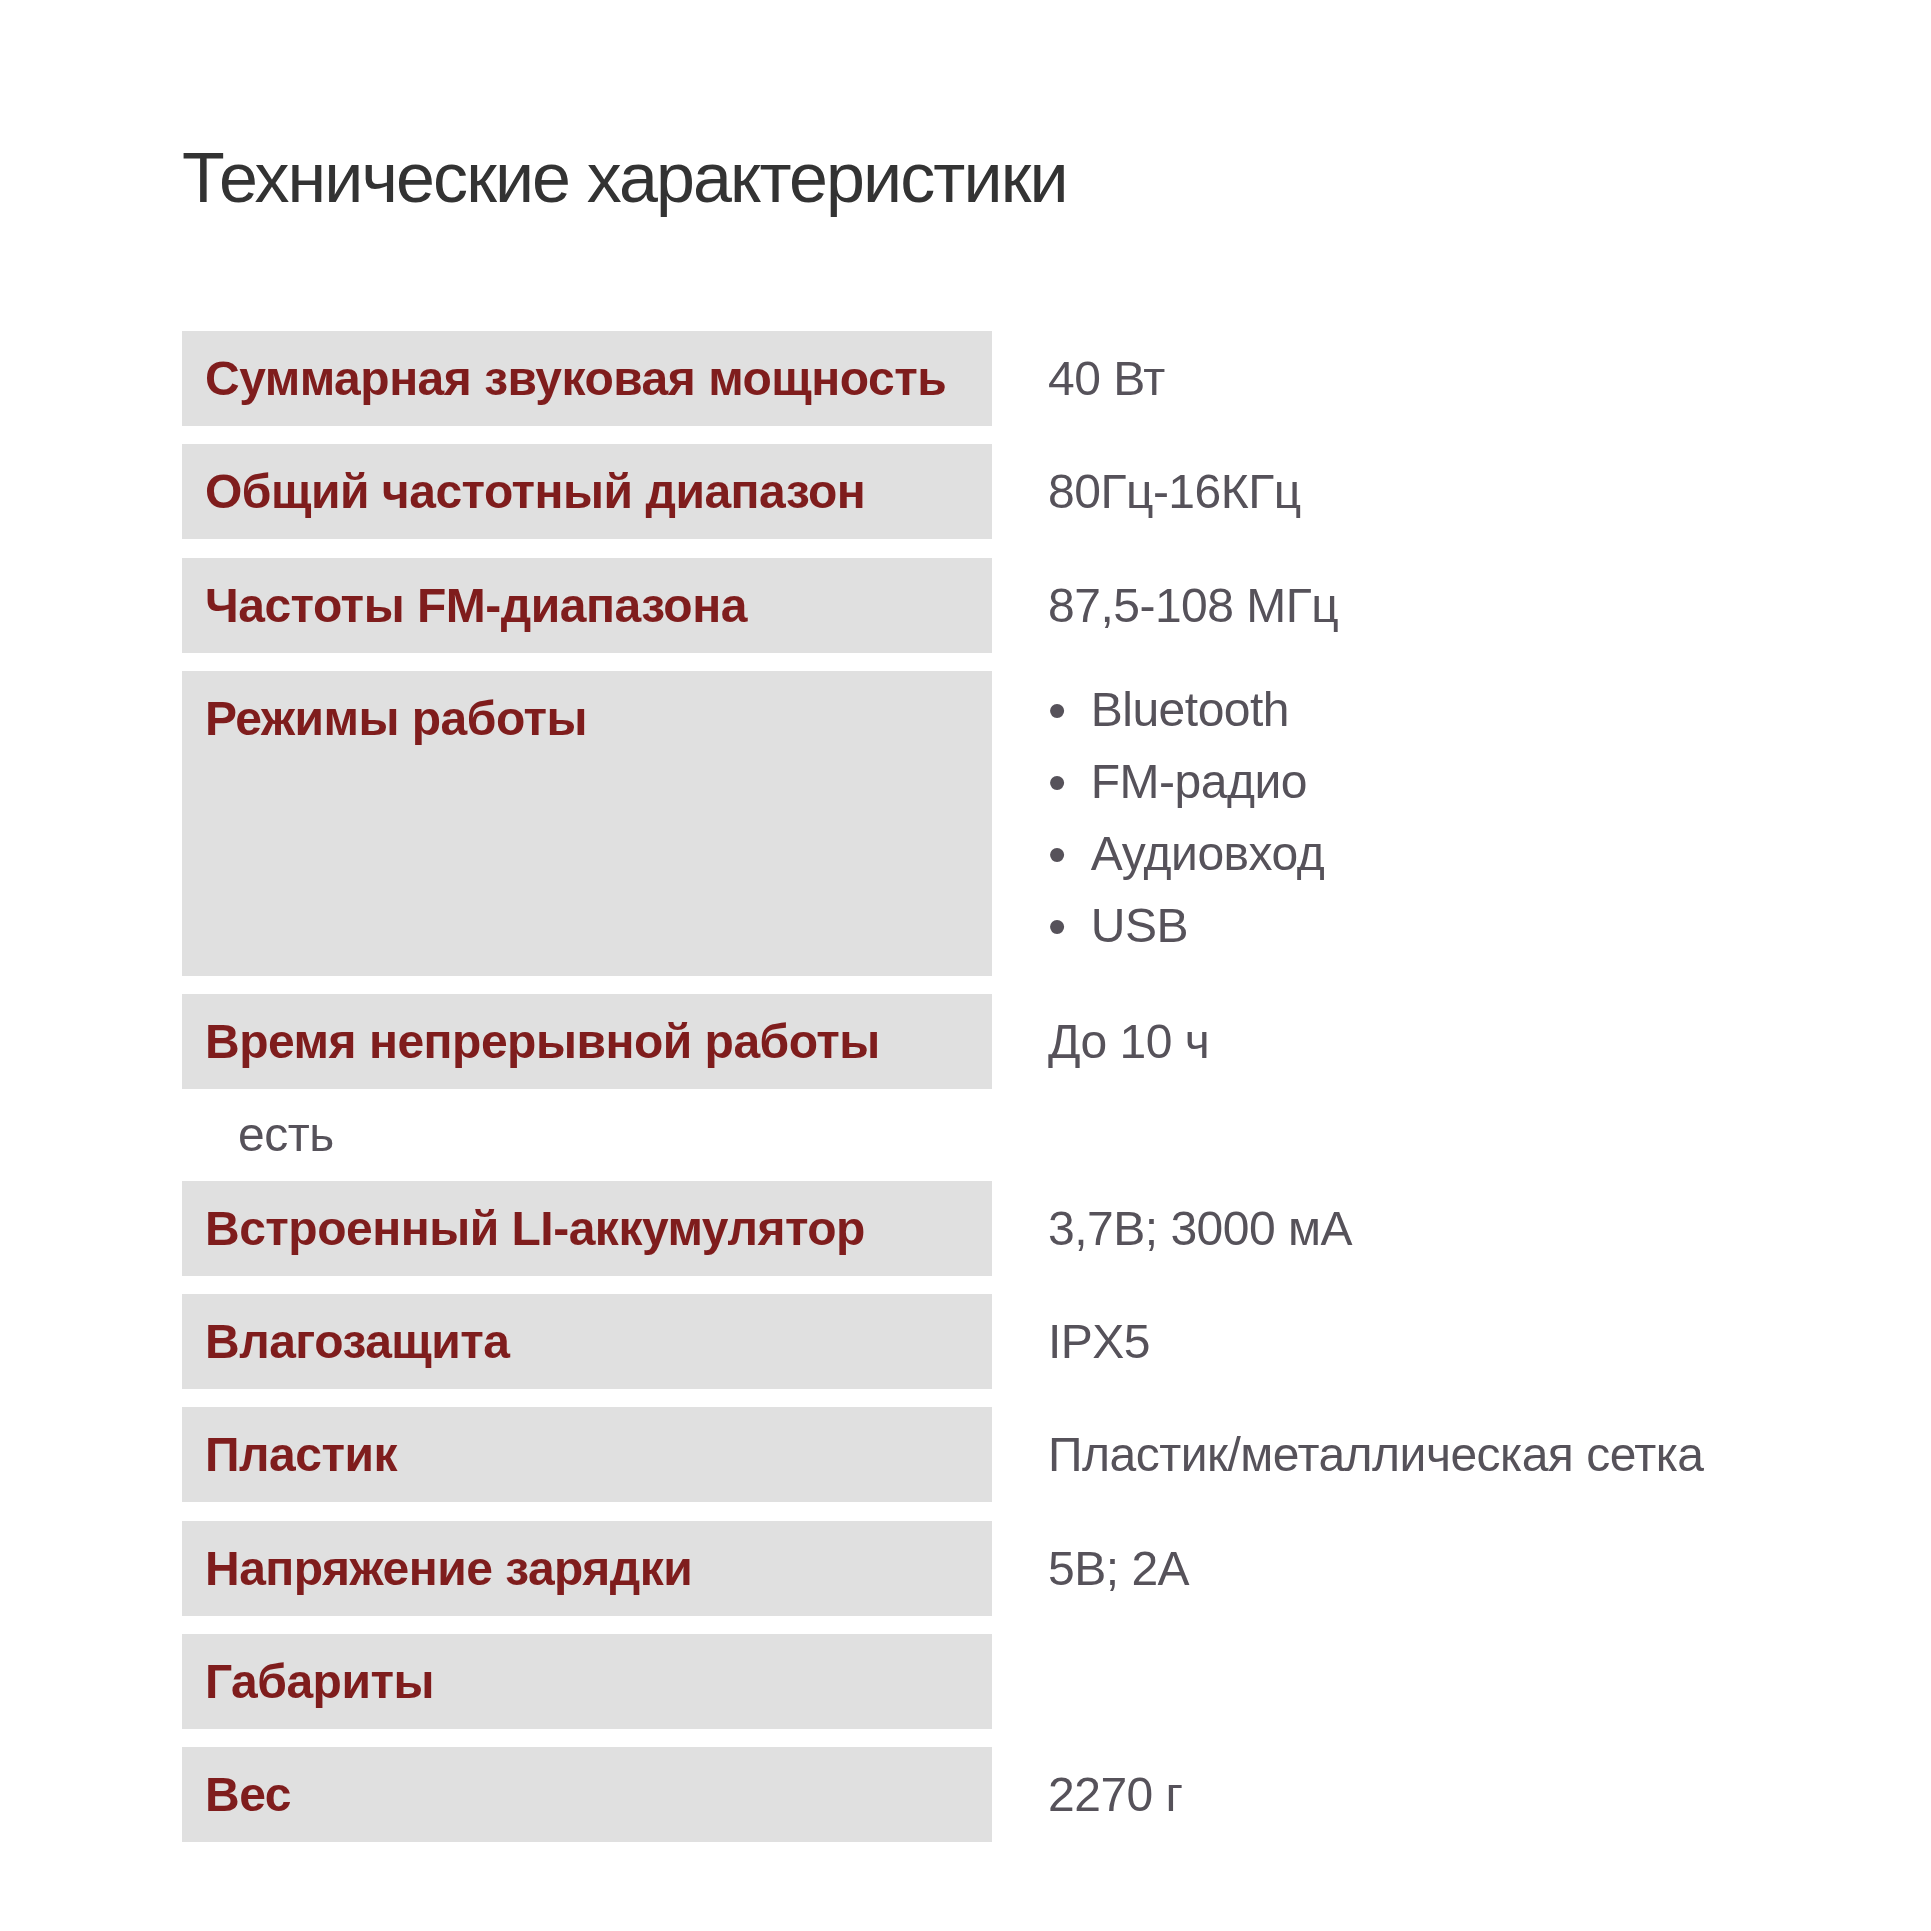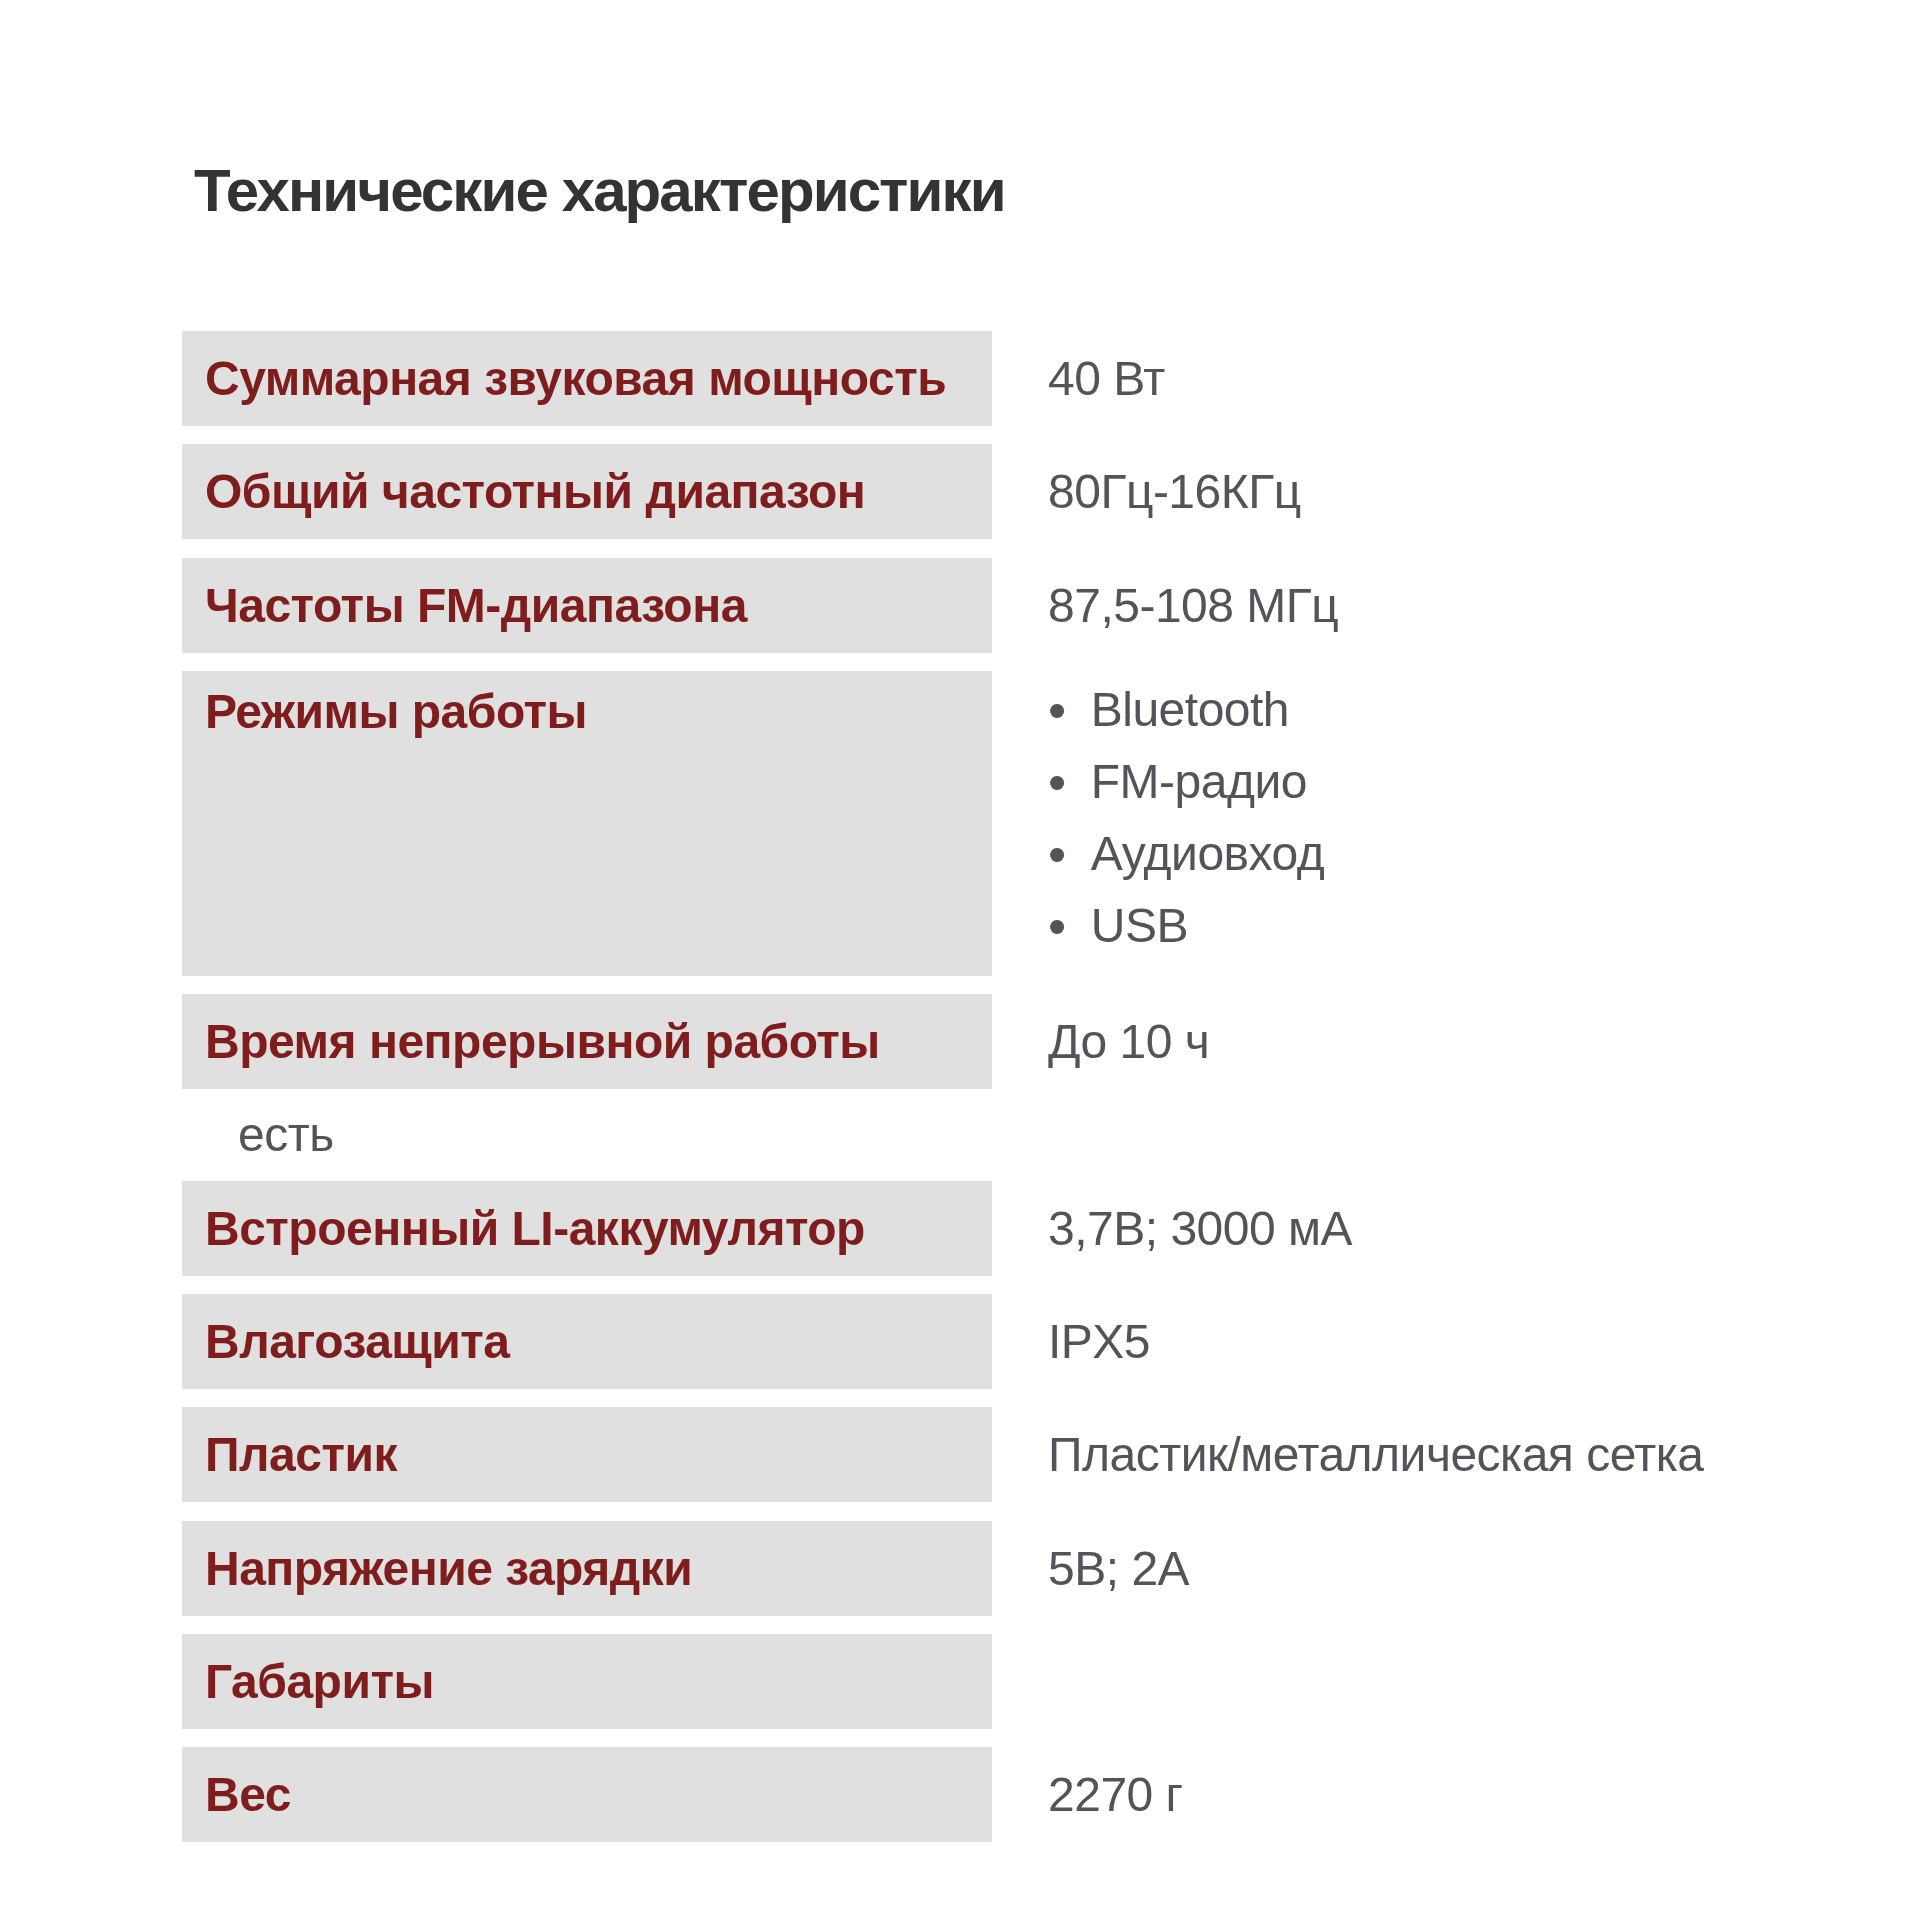--- a/index.html
+++ b/index.html
@@ -12,24 +12,24 @@
     position: relative;
     width: 1931px;
     height: 1931px;
     background: #ffffff;
     overflow: hidden;
   }
   .page-title {
     position: absolute;
     left: 182px;
     top: 135px;
-    margin: 12px;
-    font-size: 60px;
+    margin: 0;
+    font-size: 70px;
     line-height: 87px;
-    font-weight: 700;
+    font-weight: 400;
     letter-spacing: -1.9px;
     color: #333333;
     white-space: nowrap;
   }
   .spec-table {
     position: absolute;
     left: 182px;
     top: 331px;
     width: 1665px;
   }
@@ -57,21 +57,21 @@
     align-items: center;
     font-size: 48px;
     letter-spacing: -0.5px;
     color: #56525a;
     white-space: nowrap;
   }
   
   .spec-row--modes .spec-label {
     min-height: 305px;
     align-items: flex-start;
-    padding-top: 13px;
+    padding-top: 20px;
     line-height: 56px;
   }
   .spec-row--modes .spec-value {
     align-items: flex-start;
   }
   .modes-list {
     list-style: none;
     margin: 0;
     padding: 2.9px 0 0 0;
   }

